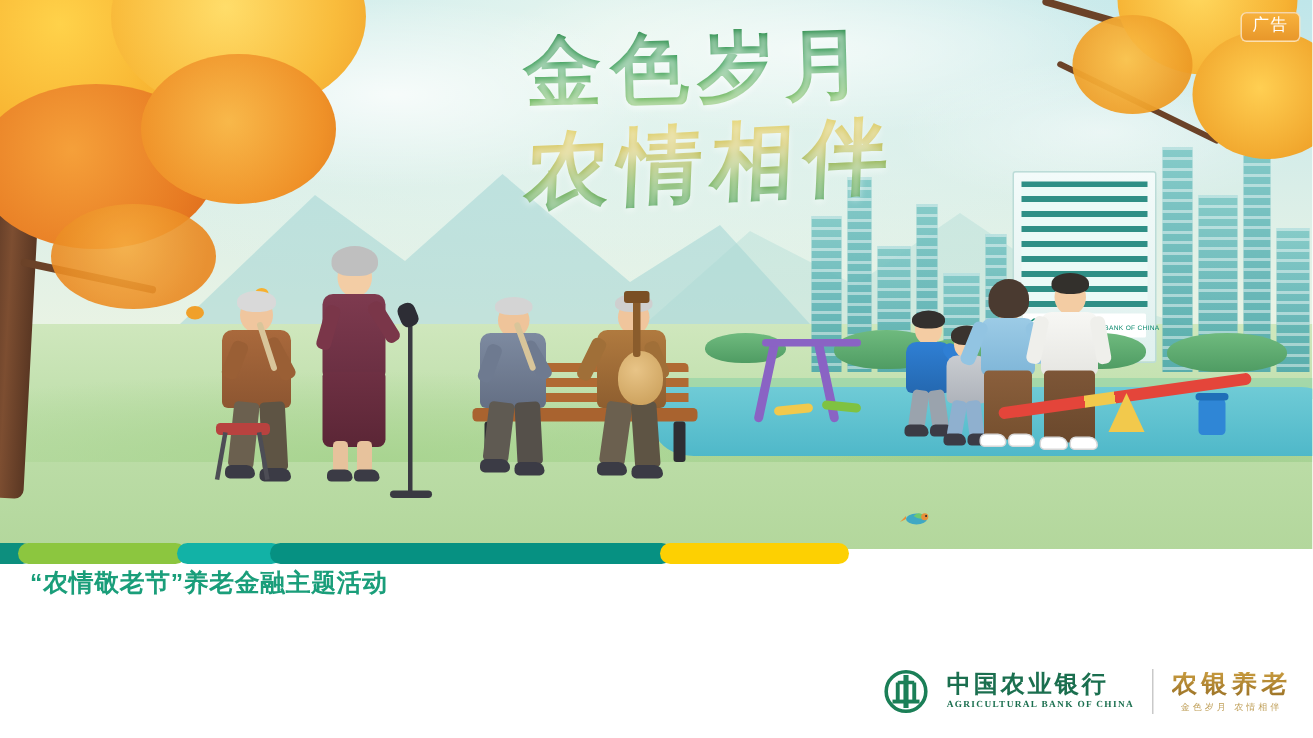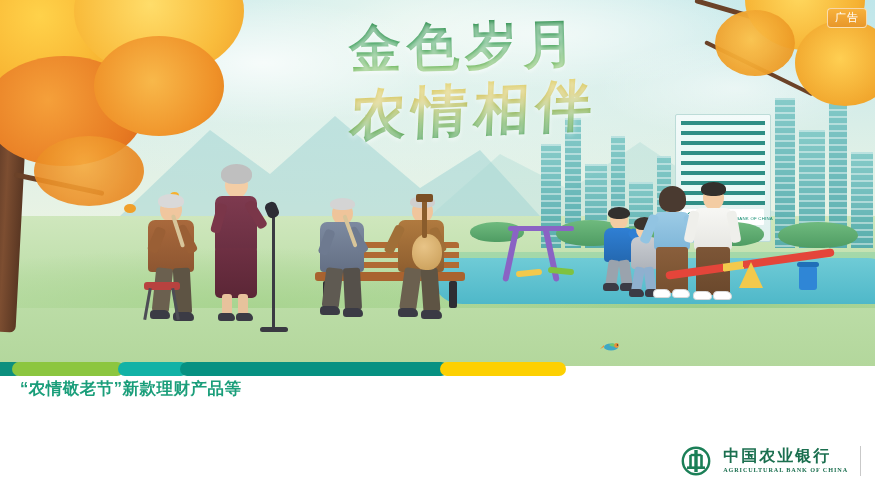--- a/index.html
+++ b/index.html
@@ -435,33 +435,37 @@
 
   <div class="strip">
     <div class="seg s0"></div>
     <div class="seg s1"></div>
     <div class="seg s2"></div>
     <div class="seg s3"></div>
     <div class="seg s4"></div>
   </div>
 
   <div class="content">
-    <div class="headline">“农情敬老节”新款理财产品等</div>
+    <div class="headline">“农情敬老节”养老金融主题活动</div>
 
     <div class="logo-row">
       <div class="abc-mark">
         <svg width="30" height="30" viewBox="0 0 30 30">
           <circle cx="15" cy="15" r="13.2" fill="none" stroke="#1b7f57" stroke-width="2.4"></circle>
           <path d="M15,4 L15,26" stroke="#1b7f57" stroke-width="3.4" fill="none"></path>
           <path d="M9.5,9 L9.5,21 M20.5,9 L20.5,21" stroke="#1b7f57" stroke-width="2.6" fill="none"></path>
           <path d="M9.5,9 L20.5,9" stroke="#1b7f57" stroke-width="2.4"></path>
           <rect x="6" y="20.4" width="18" height="2.6" fill="#1b7f57"></rect>
         </svg>
       </div>
       <div class="abc-text">
         <div class="abc-cn">中国农业银行</div>
         <div class="abc-en">AGRICULTURAL BANK OF CHINA</div>
       </div>
       <div class="divider-v"></div>
+      <div class="sub-brand">
+        <div class="sub-cn">农银养老</div>
+        <div class="sub-tag">金色岁月  农情相伴</div>
+      </div>
     </div>
   </div>
 
 </div>
 
 </body></html>

